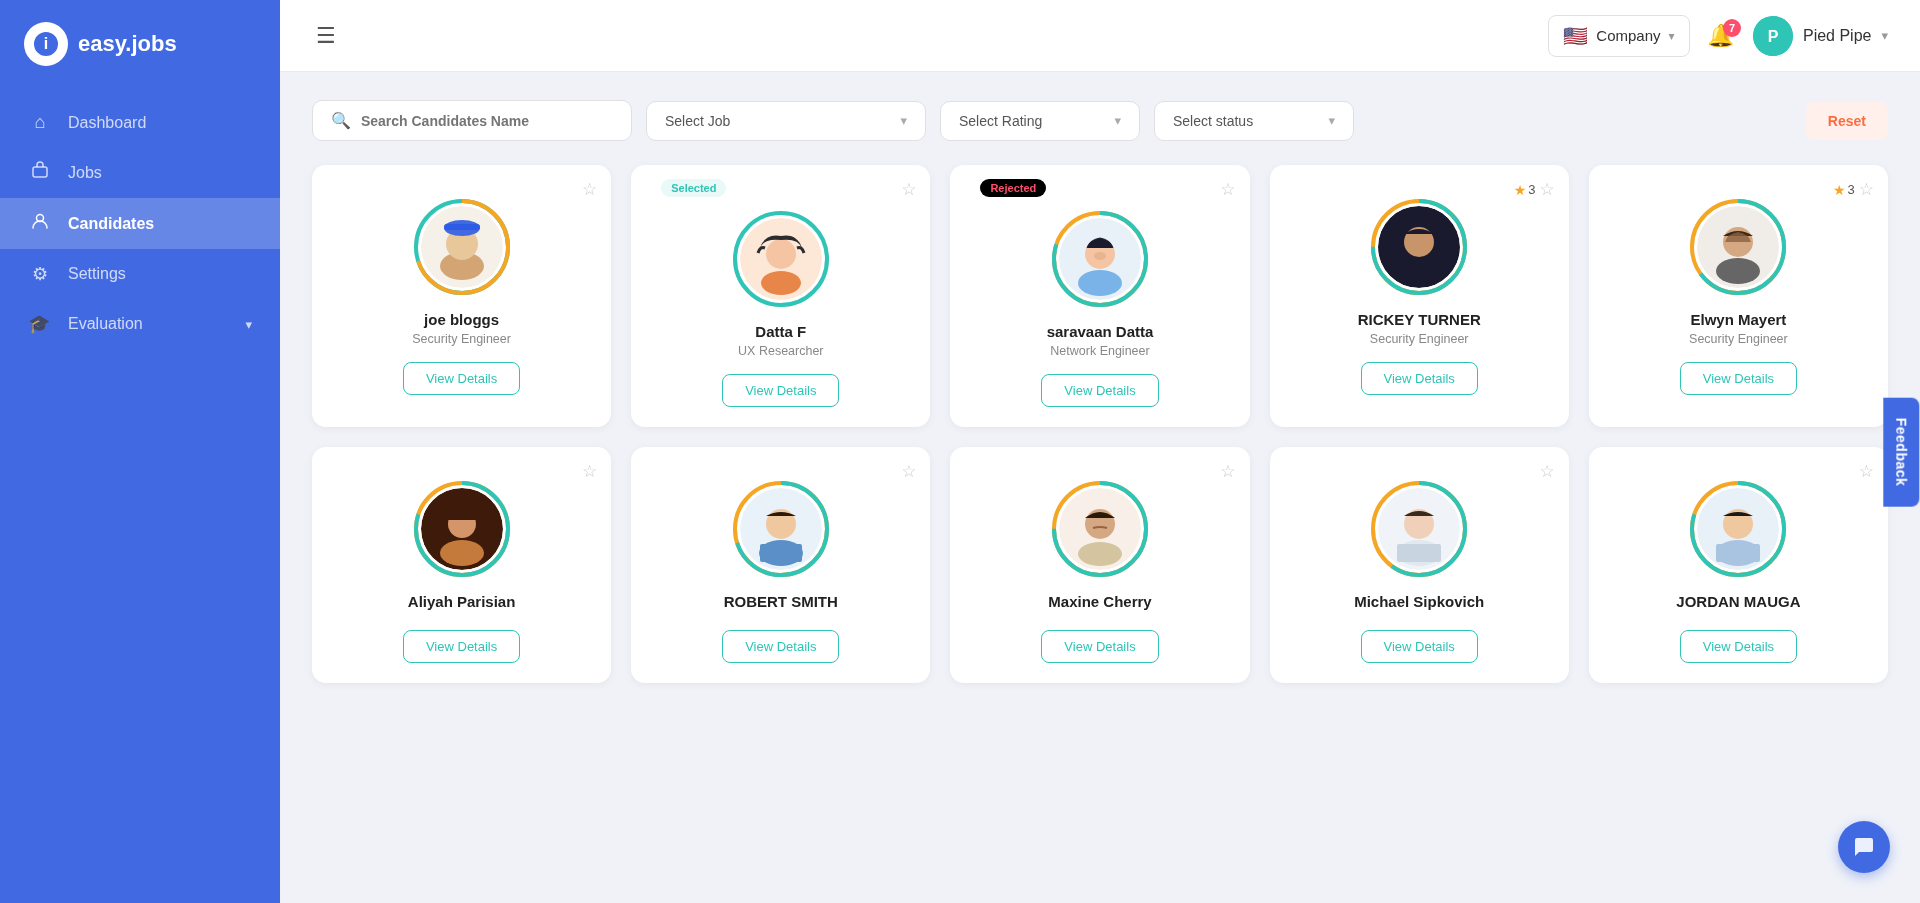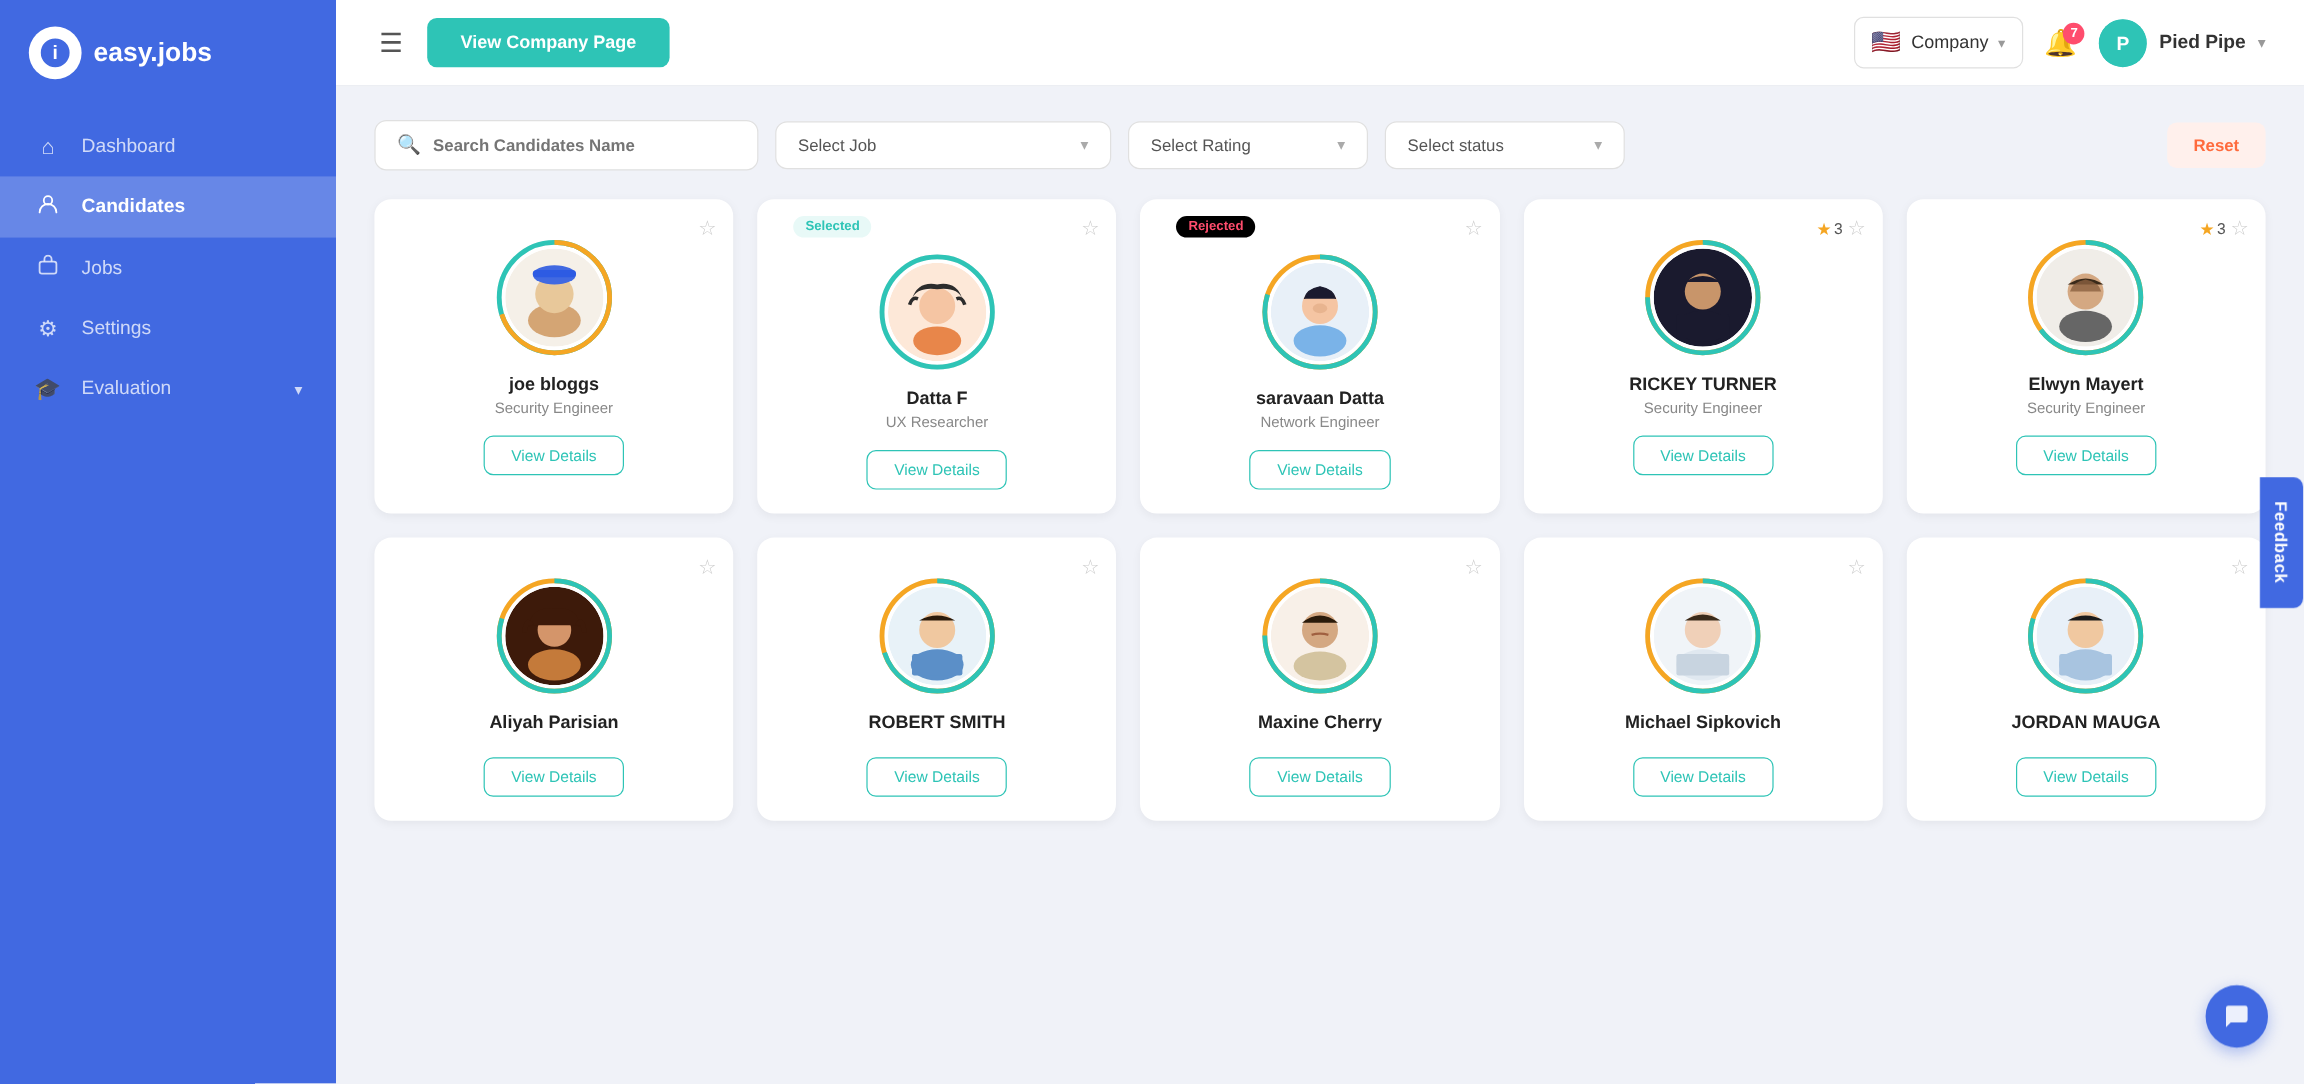--- a/index.html
+++ b/index.html
@@ -170,21 +170,21 @@
       border-radius: 50%;
       background: #2ec4b6;
       display: flex;
       align-items: center;
       justify-content: center;
       color: white;
       font-size: 18px;
       font-weight: bold;
       overflow: hidden;
     }
-    .user-name { font-size: 16px; font-weight: 700; color: #333; }
+    .user-name { font-size: 16px; font-weight: 400; color: #333; }
     .user-arrow { color: #999; font-size: 13px; }
 
     
     .content {
       flex: 1;
       overflow-y: auto;
       padding: 28px 32px;
     }
 
     
@@ -367,56 +367,55 @@
       </svg>
     </div>
     <span class="logo-text">easy.jobs</span>
   </div>
 
   <div class="sidebar-nav">
     <div class="sidebar-item">
       <span class="s-icon">⌂</span>
       <span>Dashboard</span>
     </div>
+    <div class="sidebar-item">
+      <span class="s-icon">
+        <svg width="18" height="18" viewBox="0 0 18 18" fill="rgba(255,255,255,0.75)">
+          <rect x="2" y="6" width="14" height="10" rx="2" fill="none" stroke="rgba(255,255,255,0.75)" stroke-width="1.5"></rect>
+          <path d="M6 6V4a3 3 0 016 0v2" fill="none" stroke="rgba(255,255,255,0.75)" stroke-width="1.5"></path>
+        </svg>
+      </span>
+      <span>Jobs</span>
+    </div>
     <div class="sidebar-item active">
       <span class="s-icon">
         <svg width="18" height="18" viewBox="0 0 18 18" fill="none">
           <circle cx="9" cy="6" r="3.5" stroke="white" stroke-width="1.5"></circle>
           <path d="M2 16c0-3.866 3.134-7 7-7s7 3.134 7 7" stroke="white" stroke-width="1.5" stroke-linecap="round"></path>
         </svg>
       </span>
       <span>Candidates</span>
     </div>
     <div class="sidebar-item">
-      <span class="s-icon">
-        <svg width="18" height="18" viewBox="0 0 18 18" fill="rgba(255,255,255,0.75)">
-          <rect x="2" y="6" width="14" height="10" rx="2" fill="none" stroke="rgba(255,255,255,0.75)" stroke-width="1.5"></rect>
-          <path d="M6 6V4a3 3 0 016 0v2" fill="none" stroke="rgba(255,255,255,0.75)" stroke-width="1.5"></path>
-        </svg>
-      </span>
-      <span>Jobs</span>
-    </div>
-    <div class="sidebar-item">
       <span class="s-icon">⚙</span>
       <span>Settings</span>
     </div>
     <div class="sidebar-item">
       <span class="s-icon">🎓</span>
       <span>Evaluation</span>
       <span class="chevron">▾</span>
     </div>
 
   </div>
 </nav>
 
 <div class="main">
 
   <header class="header">
     <button class="menu-btn">☰</button>
-    <button class="view-company-btn">View Company Page</button>
 
     <div class="header-right">
       <div class="lang-selector">
         <span class="flag-icon">🇺🇸</span>
         <span class="lang-text">Company</span>
         <span class="lang-arrow">▾</span>
       </div>
 
       <button class="notif-btn">
         🔔

